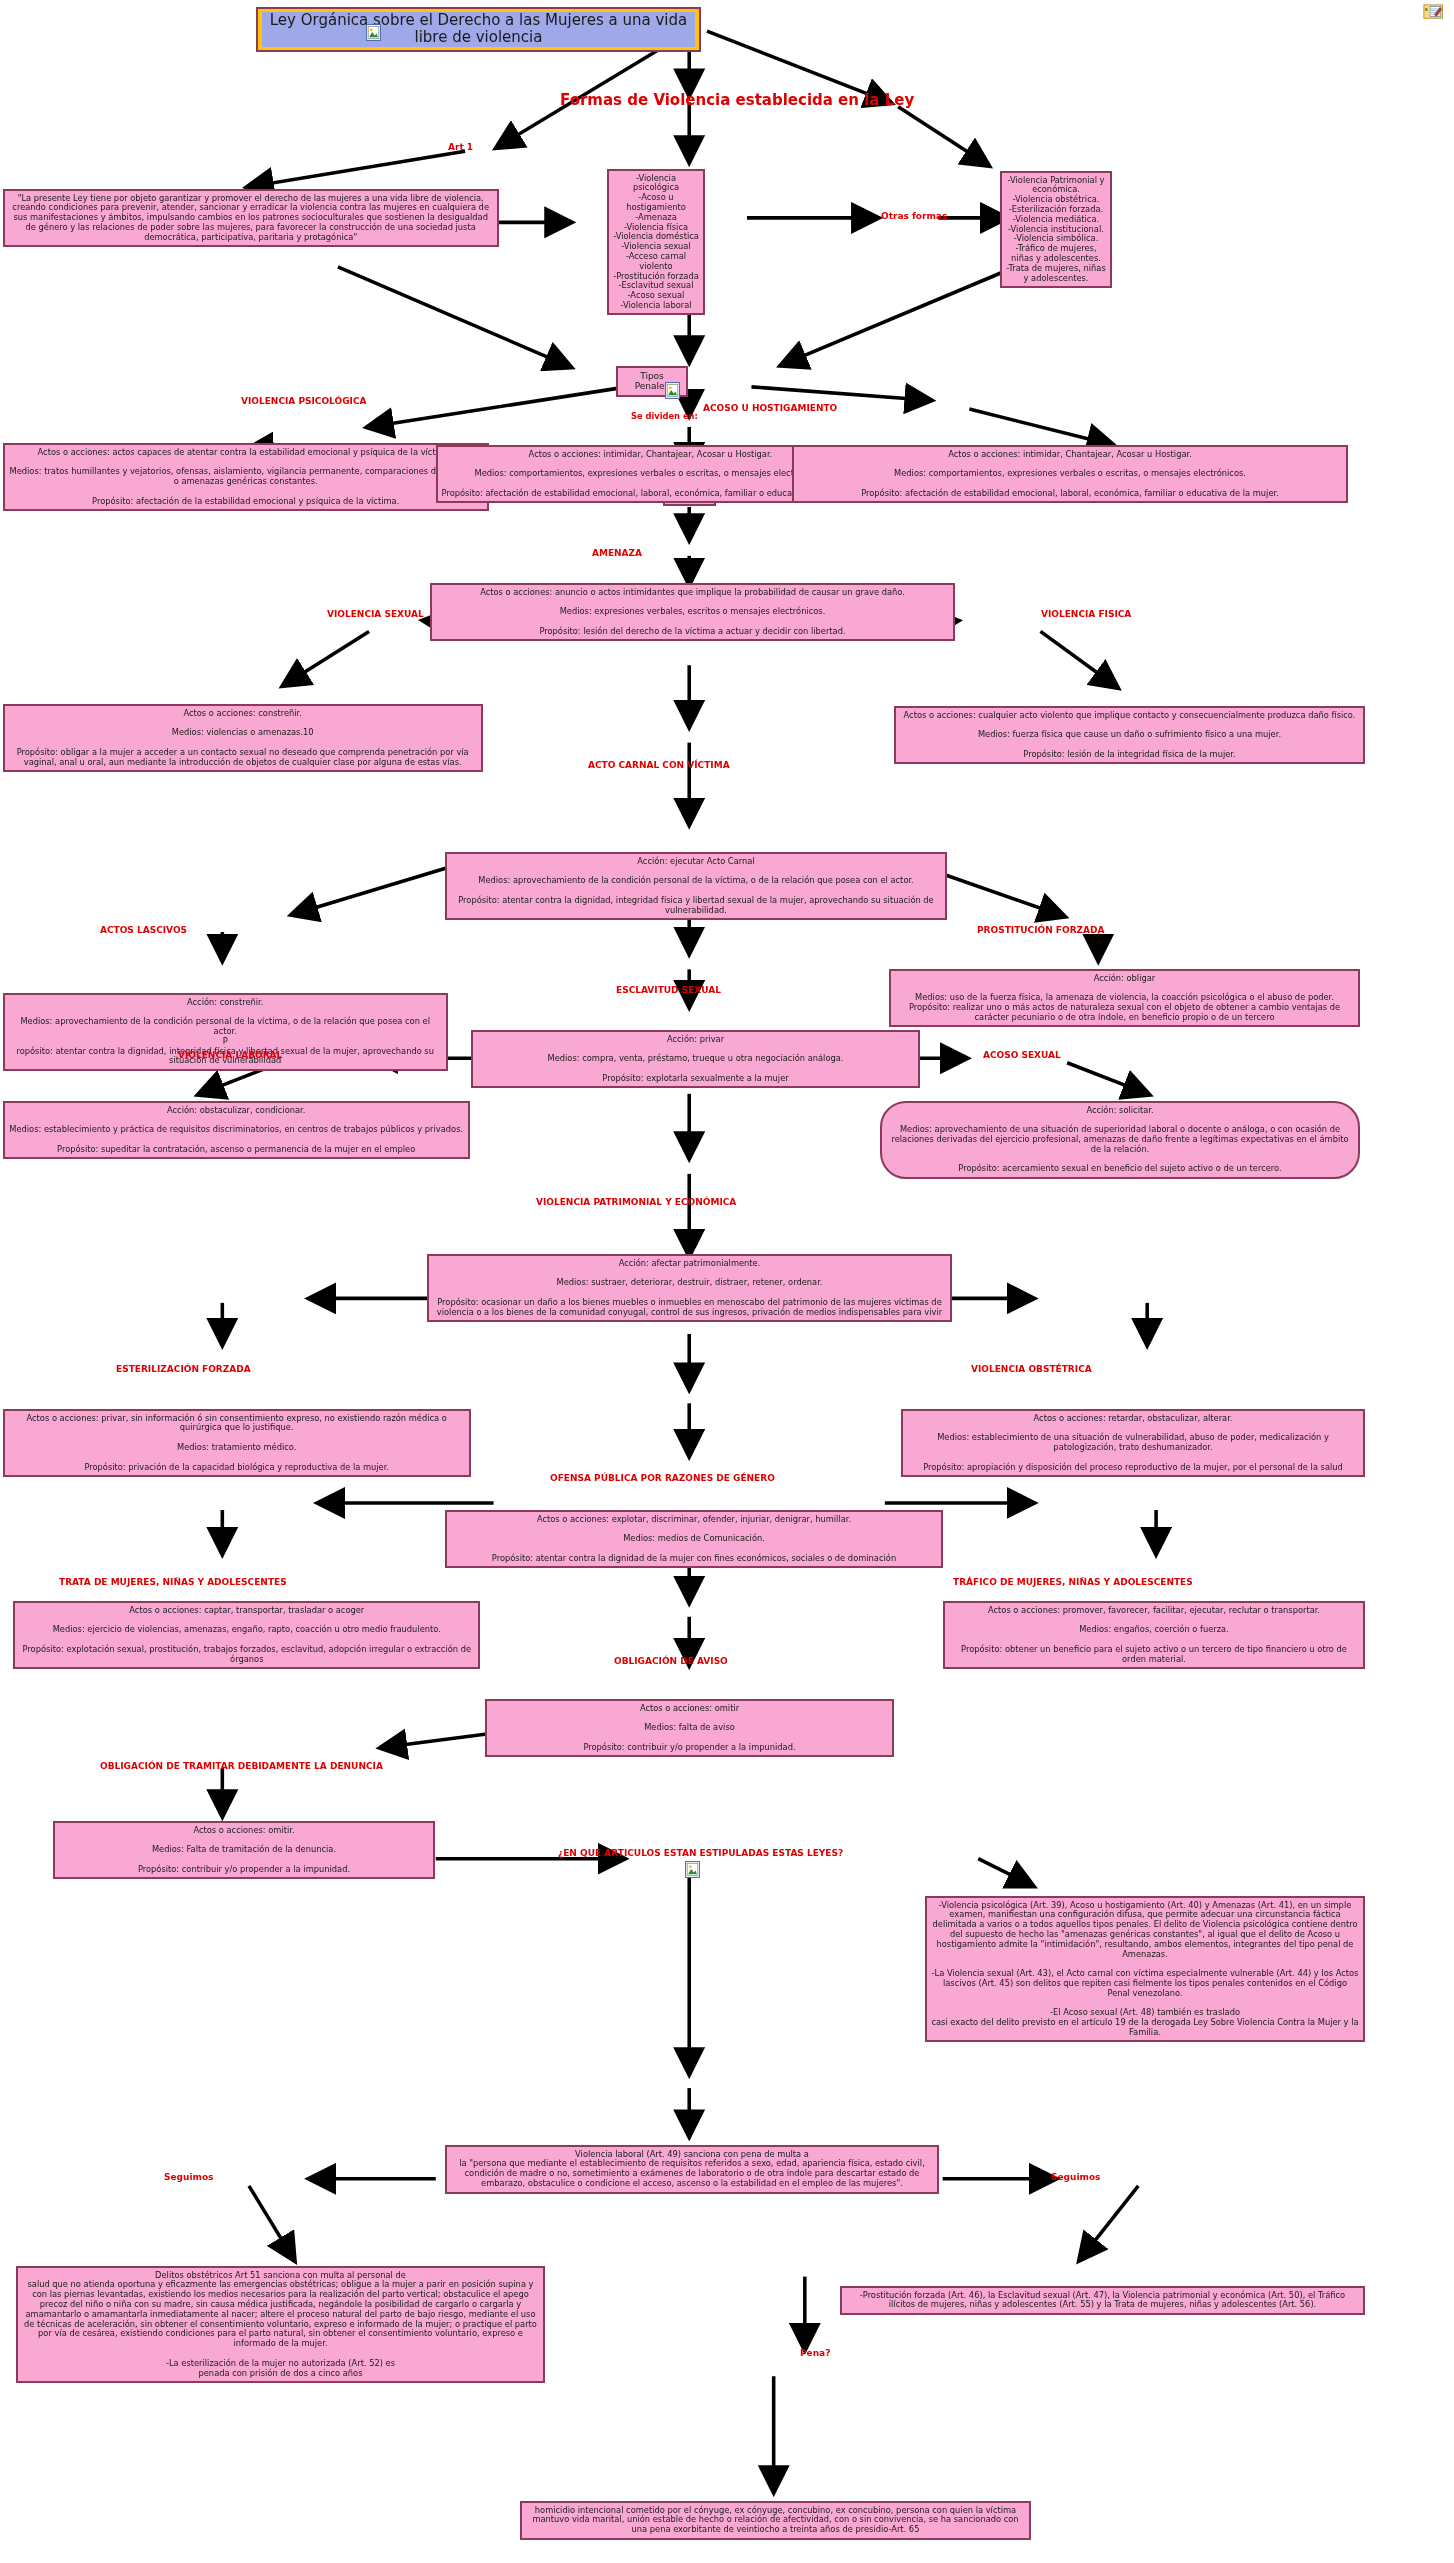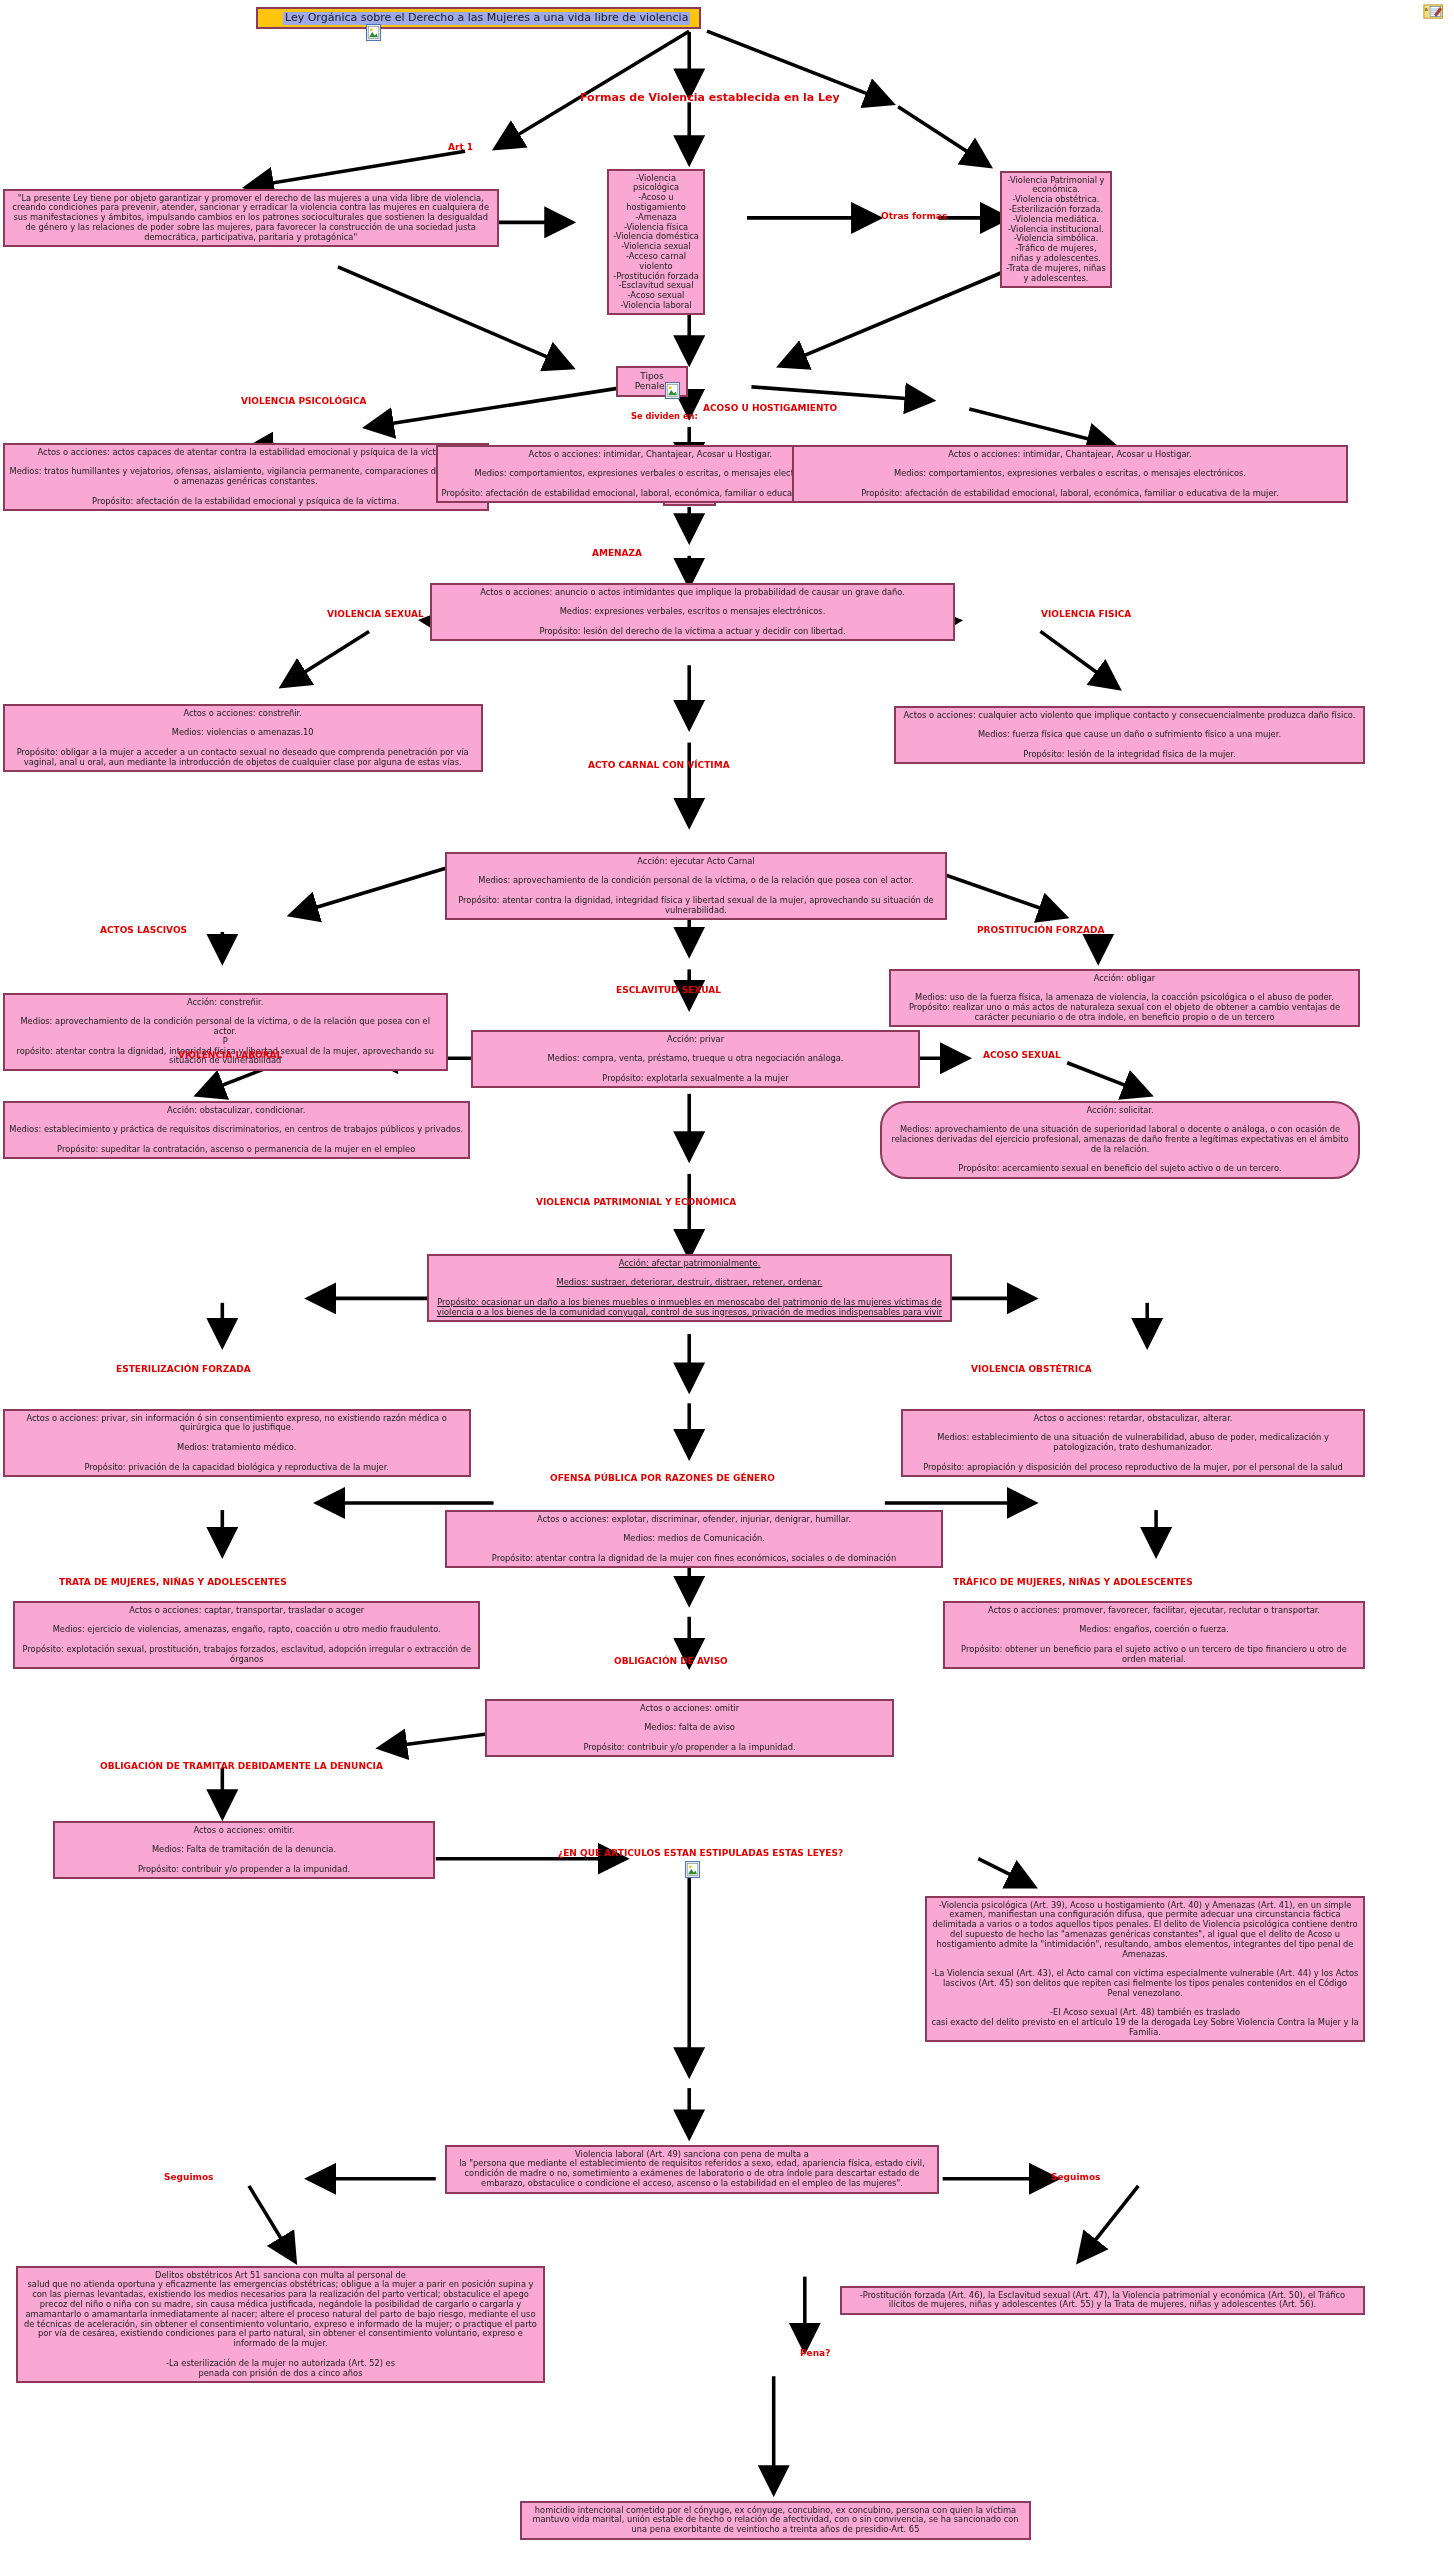--- a/index.html
+++ b/index.html
@@ -28,21 +28,21 @@
     background:transparent;
   }
   .icon-img{
     position:absolute;
     width:15px;height:17px;
     z-index:9;
   }
   .note-icon{position:absolute;z-index:9;}
   .fs9{font-size:8.3px;}
   .fs10{font-size:9px;}
-  .fs11{font-size:11px;padding-left:20px;}
+  .fs11{font-size:15px;}
   .nowrapline{white-space:pre-line;}
 </style>
 </head>
 <body>
 
 <div id="canvas">
 
   <svg class="edges" viewBox="0 0 1635 2882">
     <defs>
       <marker id="ah" markerWidth="9" markerHeight="9" refX="7" refY="4.5" orient="auto">
@@ -299,21 +299,21 @@
 Propósito: supeditar la contratación, ascenso o permanencia de la mujer en el empleo</div>
 
   <div class="node fs9 nowrapline" style="left: 880px; top: 1101px; width: 480px; height: auto; border-radius: 26px;">Acción: solicitar.
 
 Medios: aprovechamiento de una situación de superioridad laboral o docente o análoga, o con ocasión de relaciones derivadas del ejercicio profesional, amenazas de daño frente a legítimas expectativas en el ámbito de la relación.
 
 Propósito: acercamiento sexual en beneficio del sujeto activo o de un tercero.</div>
 
   <div class="lbl fs10" style="left:536px;top:1197px;">VIOLENCIA PATRIMONIAL Y ECONÓMICA</div>
 
-  <div class="node fs9 nowrapline" style="left: 427px; top: 1254px; width: 525px; height: auto; text-decoration: underline;">Acción: afectar patrimonialmente.
+  <div class="node fs9 nowrapline" style="left: 427px; top: 1254px; width: 525px; height: auto;">Acción: afectar patrimonialmente.
 
 Medios: sustraer, deteriorar, destruir, distraer, retener, ordenar.
 
 Propósito: ocasionar un daño a los bienes muebles o inmuebles en menoscabo del patrimonio de las mujeres víctimas de violencia o a los bienes de la comunidad conyugal, control de sus ingresos, privación de medios indispensables para vivir</div>
 
   <div class="lbl fs10" style="left:116px;top:1364px;">ESTERILIZACIÓN FORZADA</div>
   <div class="lbl fs10" style="left:971px;top:1364px;">VIOLENCIA OBSTÉTRICA</div>
 
   <div class="node fs9 nowrapline" style="left: 2.7px; top: 1409px; width: 468px; height: auto;">Actos o acciones: privar, sin información ó sin consentimiento expreso, no existiendo razón médica o quirúrgica que lo justifique.
 

